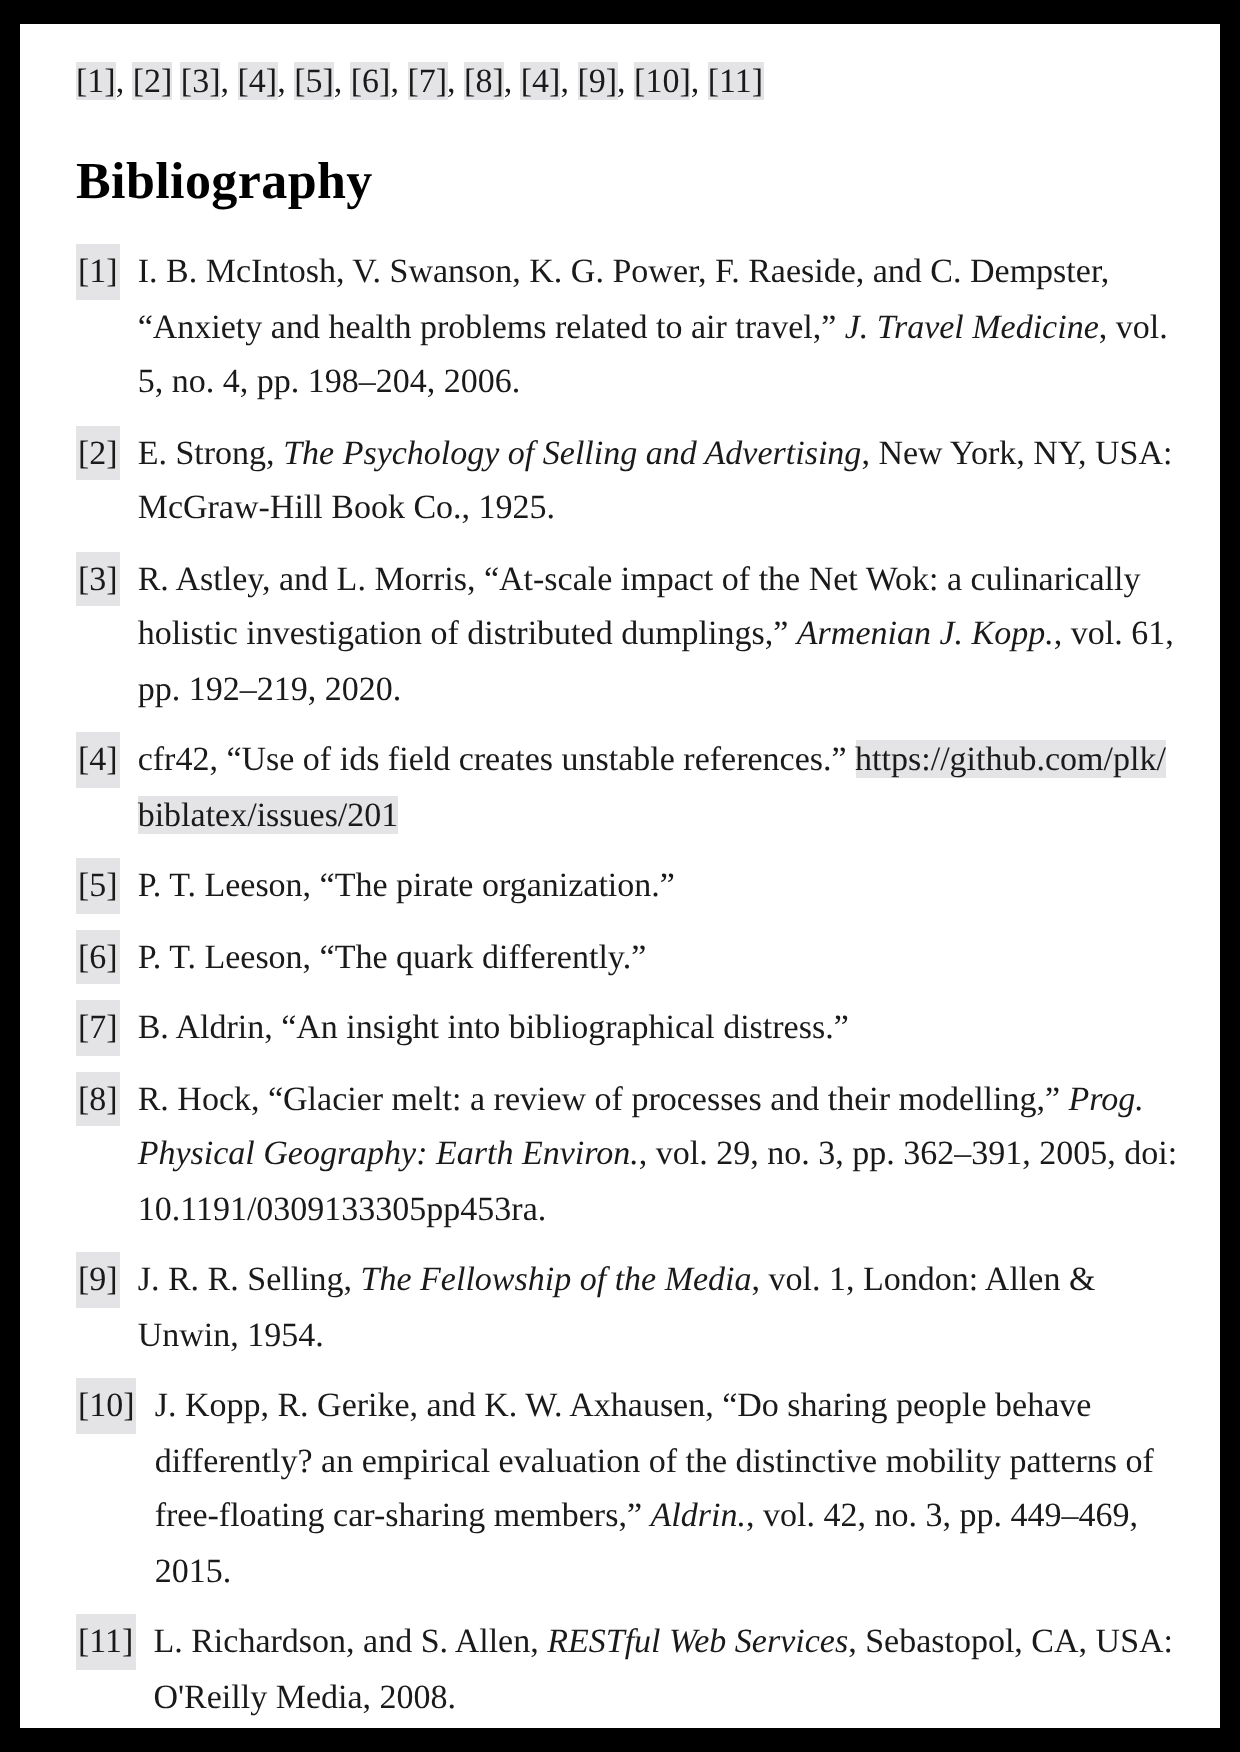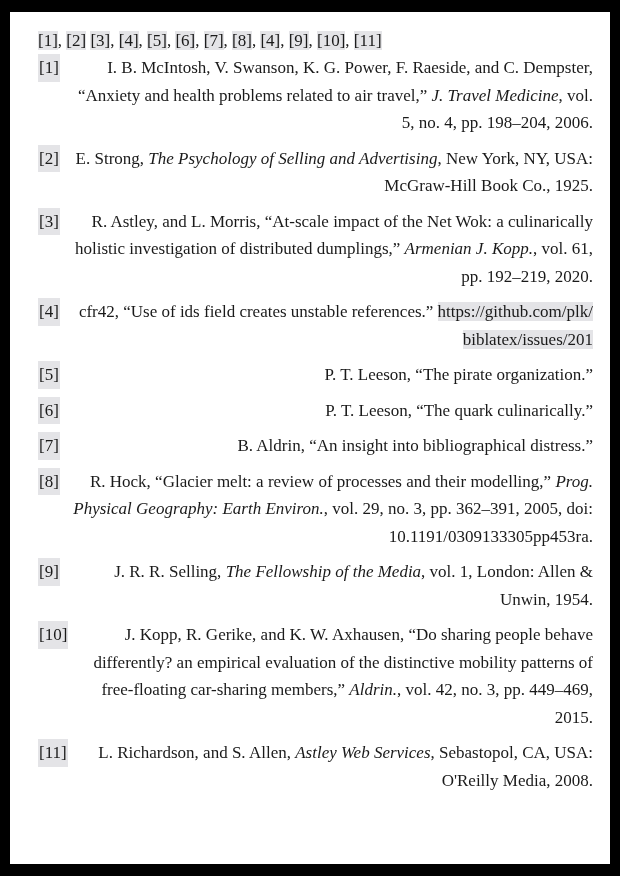--- a/index.html
+++ b/index.html
@@ -48,31 +48,31 @@
   }
   .entry .label {
     flex: 0 0 auto;
     align-self: flex-start;
     padding: 0 1px;
   }
   .entry .body {
     flex: 1 1 auto;
     min-width: 0;
     padding-right: 5px;
-    text-align: right;
   }
   .it { font-style: italic; }
   .link { overflow-wrap: break-word; }
 </style>
 </head>
 <body>
 
 <div class="frame">
   <div class="page">
     <p class="citeline"><span class="hl">[1]</span><span>, </span><span class="hl">[2]</span><span> </span><span class="hl">[3]</span><span>, </span><span class="hl">[4]</span><span>, </span><span class="hl">[5]</span><span>, </span><span class="hl">[6]</span><span>, </span><span class="hl">[7]</span><span>, </span><span class="hl">[8]</span><span>, </span><span class="hl">[4]</span><span>, </span><span class="hl">[9]</span><span>, </span><span class="hl">[10]</span><span>, </span><span class="hl">[11]</span></p>
+    <h1 class="heading">Bibliography</h1>
     <div class="entries">
         <div class="entry">
           <span class="label hl">[1]</span>
           <span class="body"><span>I. B. McIntosh, V. Swanson, K. G. Power, F. Raeside, and C. Dempster, “Anxiety and health problems related to air travel,” </span><span class="it">J. Travel Medicine</span><span>, vol. 5, no. 4, pp. 198–204, 2006.</span></span>
         </div>
         <div class="entry">
           <span class="label hl">[2]</span>
           <span class="body"><span>E. Strong, </span><span class="it">The Psychology of Selling and Advertising</span><span>, New York, NY, USA: McGraw-Hill Book Co., 1925.</span></span>
         </div>
         <div class="entry">
@@ -82,37 +82,37 @@
         <div class="entry">
           <span class="label hl">[4]</span>
           <span class="body"><span>cfr42, “Use of ids field creates unstable references.” </span><span class="hl link">https:/<wbr>/<wbr>github.com/<wbr>plk/<wbr>biblatex/<wbr>issues/<wbr>201</span></span>
         </div>
         <div class="entry">
           <span class="label hl">[5]</span>
           <span class="body"><span>P. T. Leeson, “The pirate organization.”</span></span>
         </div>
         <div class="entry">
           <span class="label hl">[6]</span>
-          <span class="body"><span>P. T. Leeson, “The quark culinarically.”</span></span>
+          <span class="body"><span>P. T. Leeson, “The quark differently.”</span></span>
         </div>
         <div class="entry">
           <span class="label hl">[7]</span>
           <span class="body"><span>B. Aldrin, “An insight into bibliographical distress.”</span></span>
         </div>
         <div class="entry">
           <span class="label hl">[8]</span>
           <span class="body"><span>R. Hock, “Glacier melt: a review of processes and their modelling,” </span><span class="it">Prog. Physical Geography: Earth Environ.</span><span>, vol. 29, no. 3, pp. 362–391, 2005, doi: 10.1191/0309133305pp453ra.</span></span>
         </div>
         <div class="entry">
           <span class="label hl">[9]</span>
           <span class="body"><span>J. R. R. Selling, </span><span class="it">The Fellowship of the Media</span><span>, vol. 1, London: Allen &amp; Unwin, 1954.</span></span>
         </div>
         <div class="entry">
           <span class="label hl">[10]</span>
           <span class="body"><span>J. Kopp, R. Gerike, and K. W. Axhausen, “Do sharing people behave differently? an empirical evaluation of the distinctive mobility patterns of free-floating car-sharing members,” </span><span class="it">Aldrin.</span><span>, vol. 42, no. 3, pp. 449–469, 2015.</span></span>
         </div>
         <div class="entry">
           <span class="label hl">[11]</span>
-          <span class="body"><span>L. Richardson, and S. Allen, </span><span class="it">Astley Web Services</span><span>, Sebastopol, CA, USA: O'Reilly Media, 2008.</span></span>
+          <span class="body"><span>L. Richardson, and S. Allen, </span><span class="it">RESTful Web Services</span><span>, Sebastopol, CA, USA: O'Reilly Media, 2008.</span></span>
         </div>
       </div>
   </div>
 </div>
 
 </body></html>

